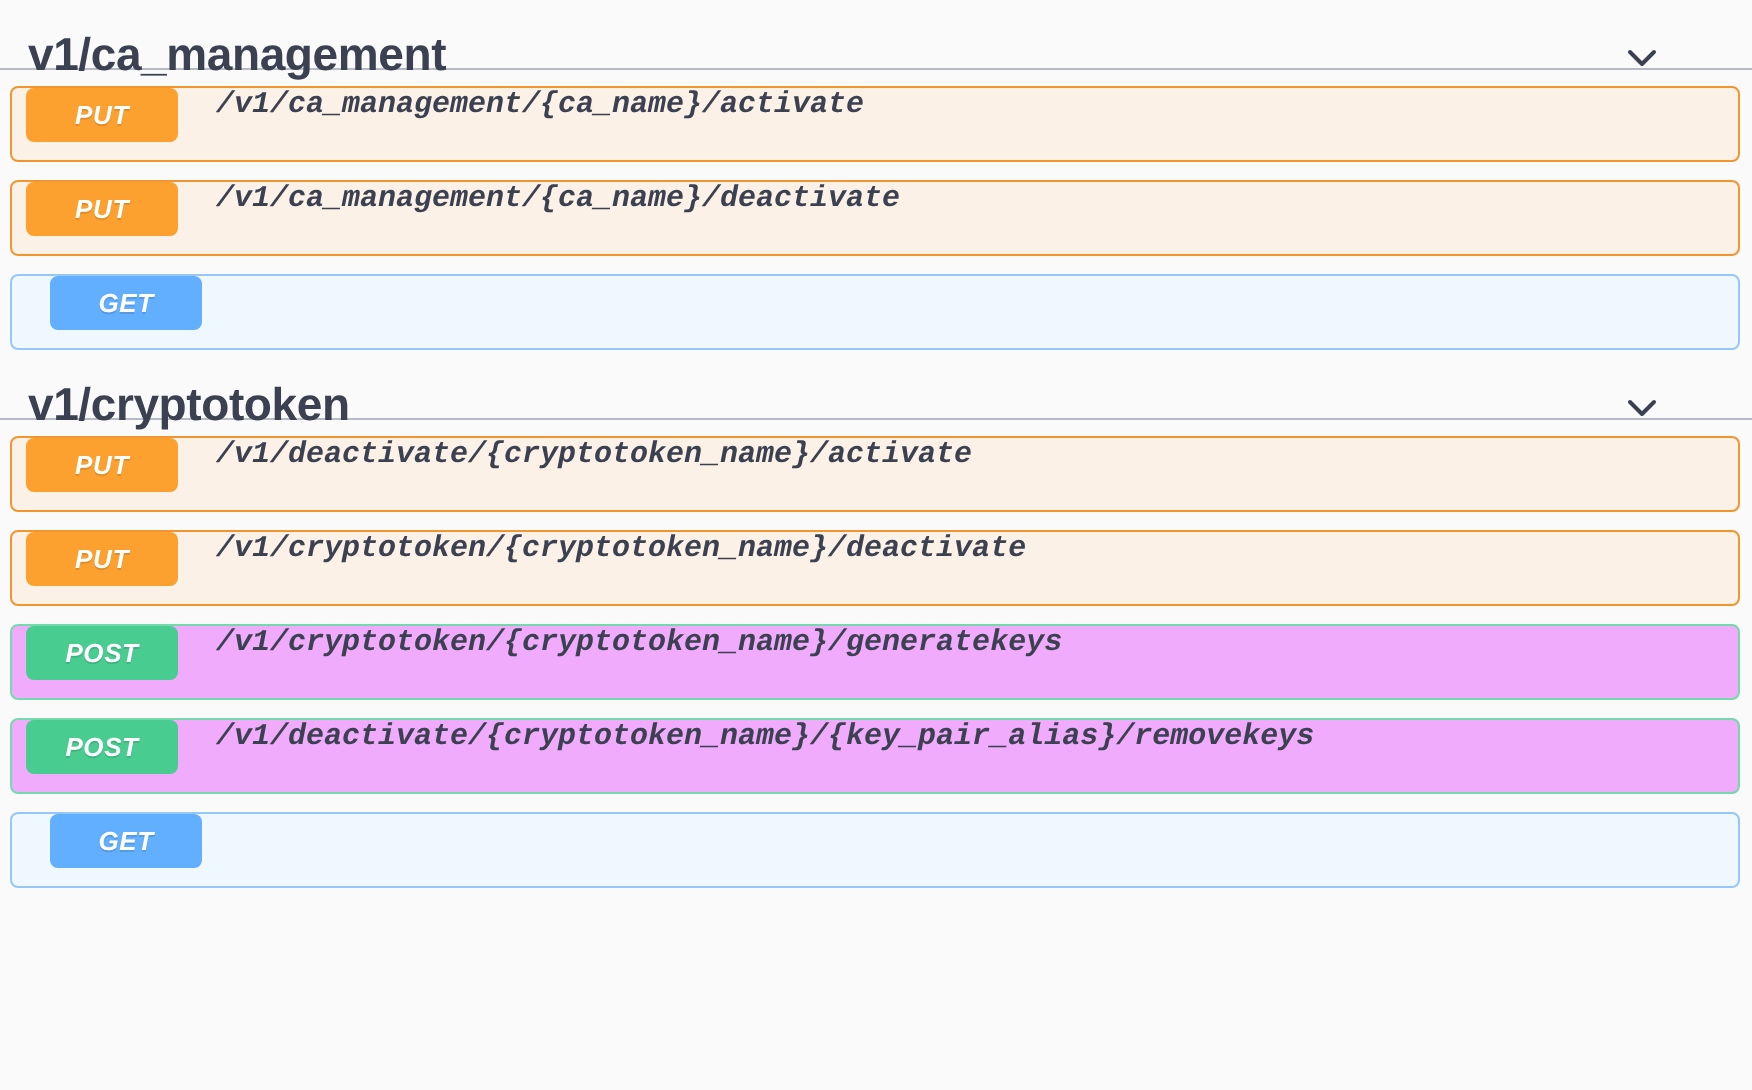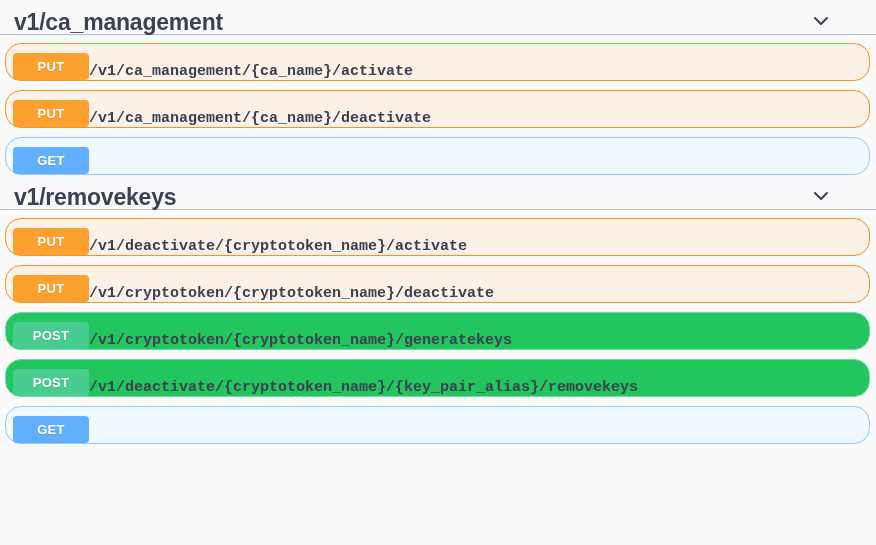--- a/index.html
+++ b/index.html
@@ -22,21 +22,21 @@
   }
 
   
   .tag-section {
     width: 876px;
     box-sizing: border-box;
   }
 
   .tag-header {
     display: flex;
-    align-items: flex-end;
+    align-items: flex-start;
     justify-content: space-between;
     box-sizing: border-box;
     padding: 16px 14px 0 14px;
     height: 34px;
     cursor: pointer;
     user-select: none;
   }
 
   .tag-title {
     font-family: "Liberation Sans", sans-serif;
@@ -69,28 +69,29 @@
 
   .ops-list {
     padding: 0;
     margin: 0;
   }
 
   
   .op-row {
     box-sizing: border-box;
     margin: 9px 6px 0 5px;
-    border-radius: 16px;
+    border-radius: 4px;
     border-width: 1px;
     border-style: solid;
     display: flex;
-    align-items: flex-end;
+    align-items: flex-start;
     height: 38px;
     padding: 0;
     cursor: pointer;
+    font-style: italic;
   }
 
   .op-row.first {
     margin-top: 8px;
   }
 
   .op-badge {
     flex: 0 0 auto;
     width: 76px;
     height: 27px;
@@ -104,33 +105,34 @@
     letter-spacing: 0.3px;
     margin-left: 7px;
     text-shadow: 0 1px 0 rgba(0,0,0,0.12);
   }
 
   .op-path {
     font-family: "Liberation Mono", monospace;
     font-size: 15px;
     font-weight: bold;
     color: #3b4151;
+    margin-left: 19px;
     white-space: nowrap;
     overflow: hidden;
     text-overflow: ellipsis;
   }
 
   
   .m-put  { background: #fbf1e6; border-color: #f1952f; }
   .m-put  .op-badge { background: #fca130; }
 
-  .m-get  { background: #eff7ff; border-color: #95c8f8; }
+  .m-get  { background: #eff7ff; border-color: #95c8f8; padding-left: 12px; }
   .m-get  .op-badge { background: #61affe; }
 
-  .m-post { background: #22c55e; border-color: #74d9ab; }
+  .m-post { background: #f0abfc; border-color: #74d9ab; }
   .m-post .op-badge { background: #49cc90; }
 </style>
 </head>
 <body>
 
 <div class="swagger-root" id="root">
     <div class="tag-section">
       <div class="tag-header">
         <span class="tag-title">v1/ca_management</span>
         <span class="chevron-wrap">
@@ -149,21 +151,21 @@
           <span class="op-badge">PUT</span>
           <span class="op-path">/v1/ca_management/{ca_name}/deactivate</span>
         </div>
         <div class="op-row m-get">
           <span class="op-badge">GET</span>
         </div>
       </div>
     </div>
     <div class="tag-section">
       <div class="tag-header">
-        <span class="tag-title">v1/removekeys</span>
+        <span class="tag-title">v1/cryptotoken</span>
         <span class="chevron-wrap">
           <svg width="20" height="20" viewBox="0 0 20 20" aria-hidden="true">
             <path d="M4 7 L10 13 L16 7" fill="none" stroke="#3b4151" stroke-width="2" stroke-linecap="round" stroke-linejoin="round"></path>
           </svg>
         </span>
       </div>
       <div class="tag-rule"></div>
       <div class="ops-list">
         <div class="op-row m-put first">
           <span class="op-badge">PUT</span>

